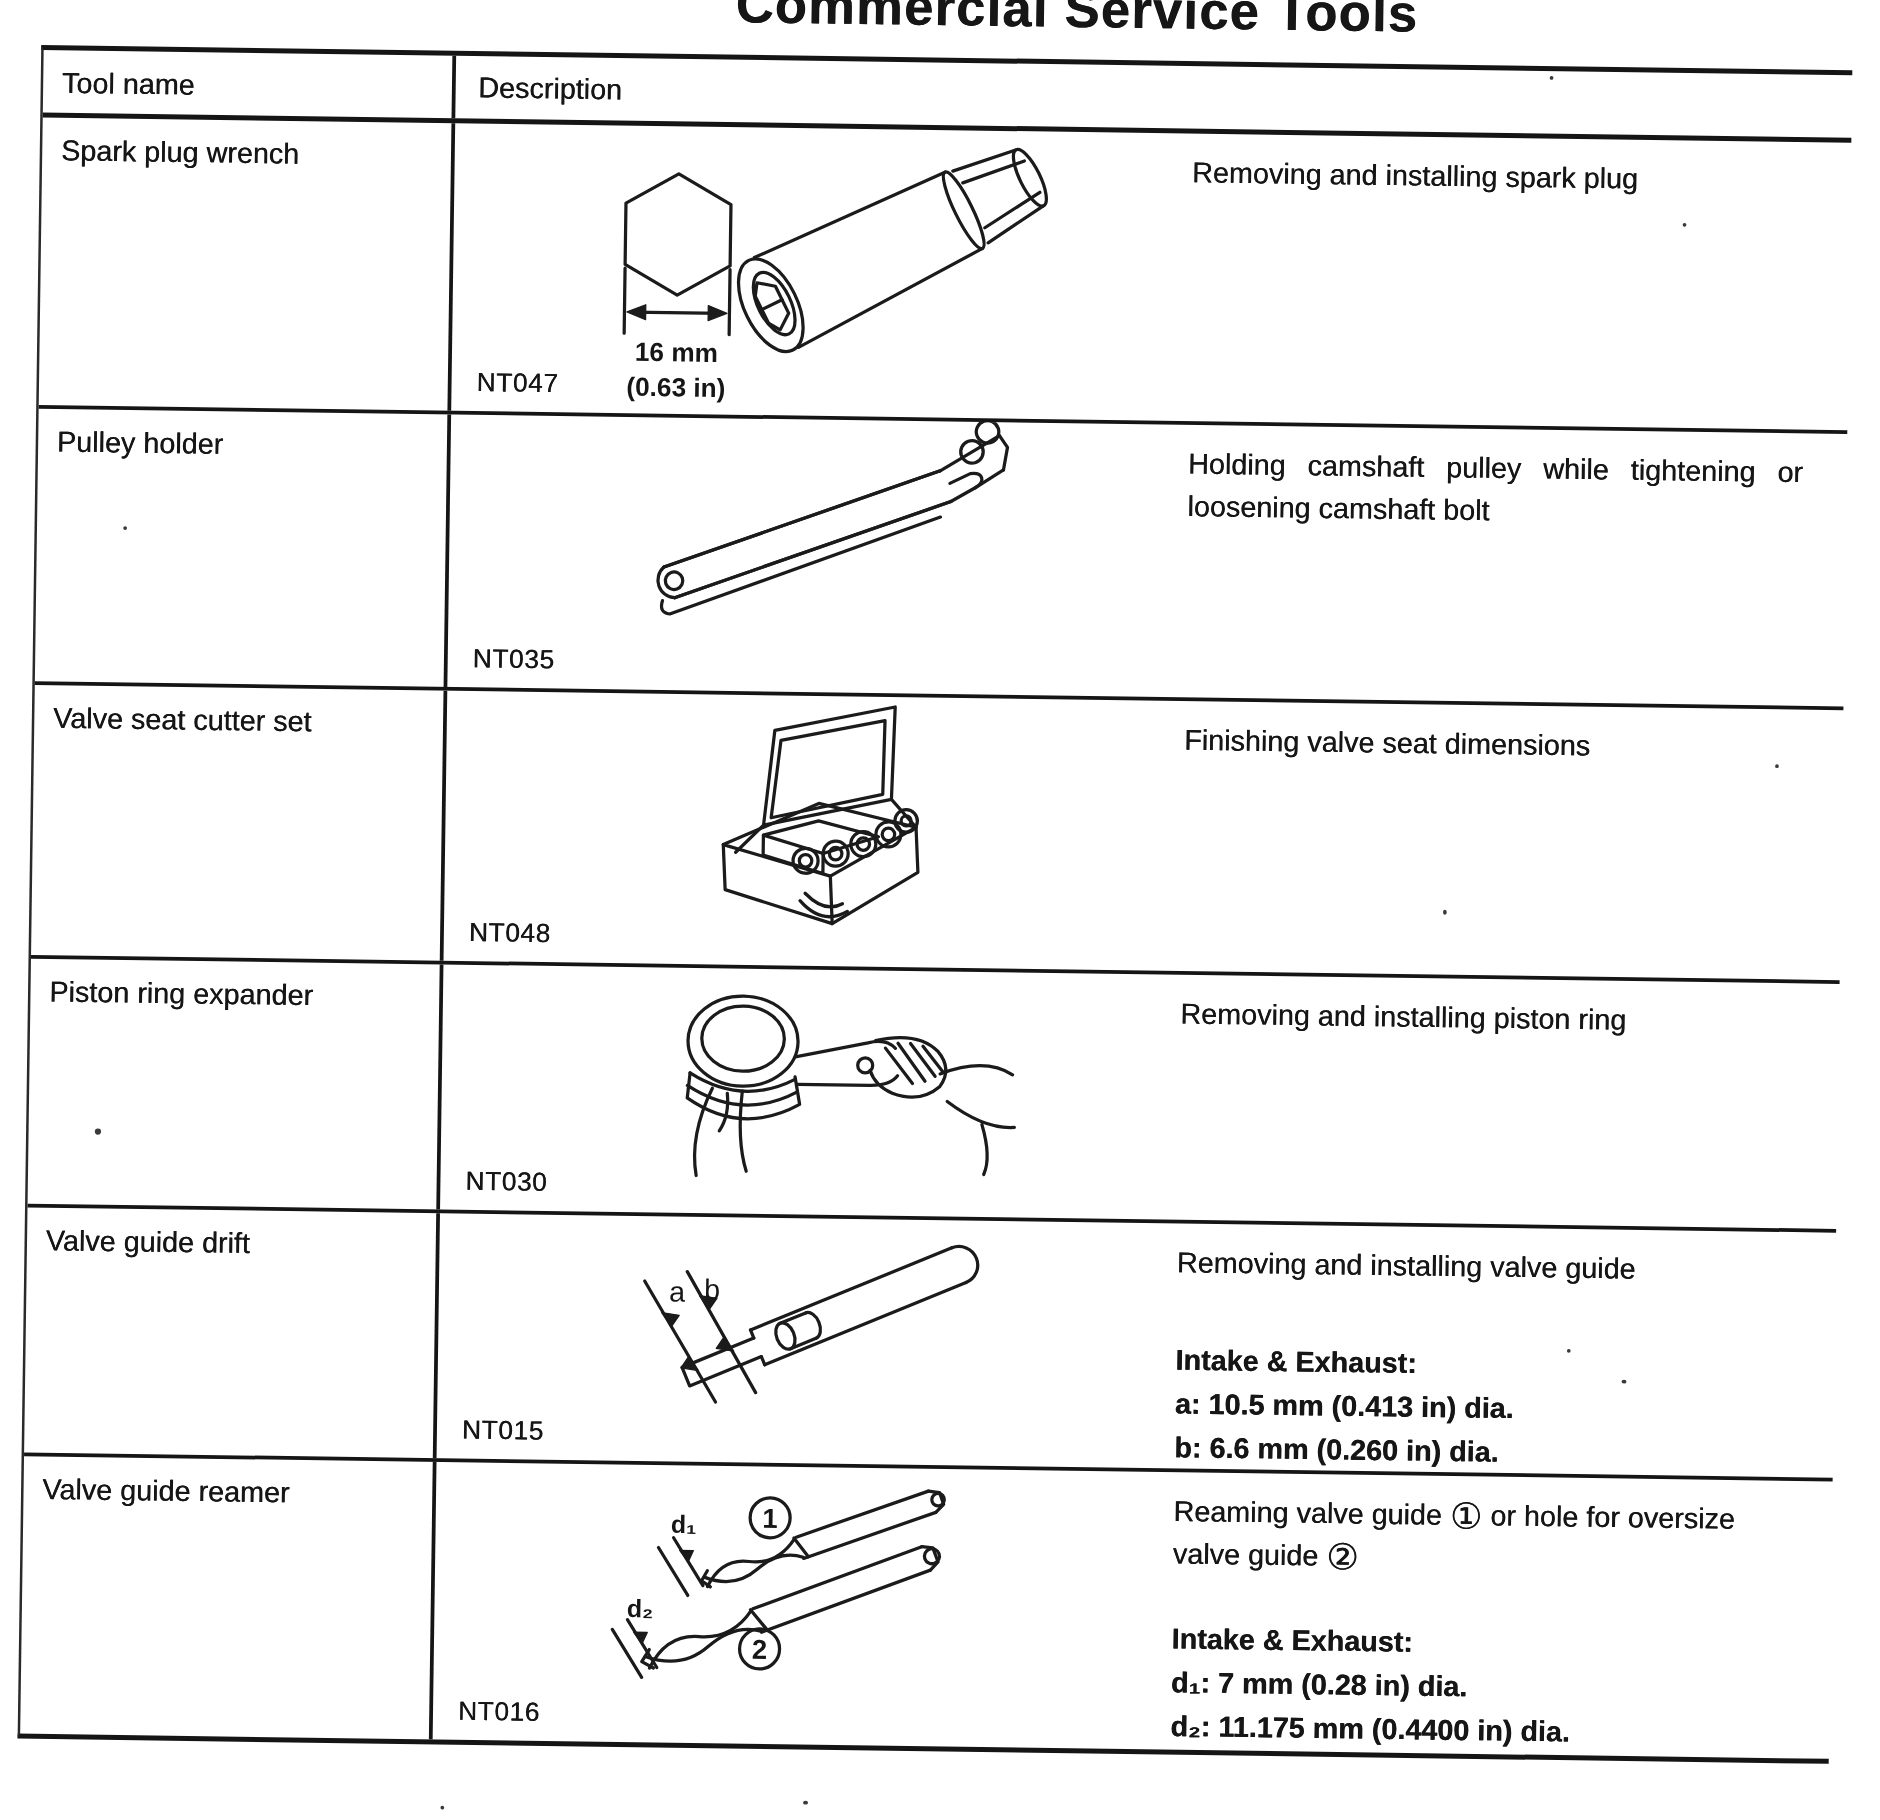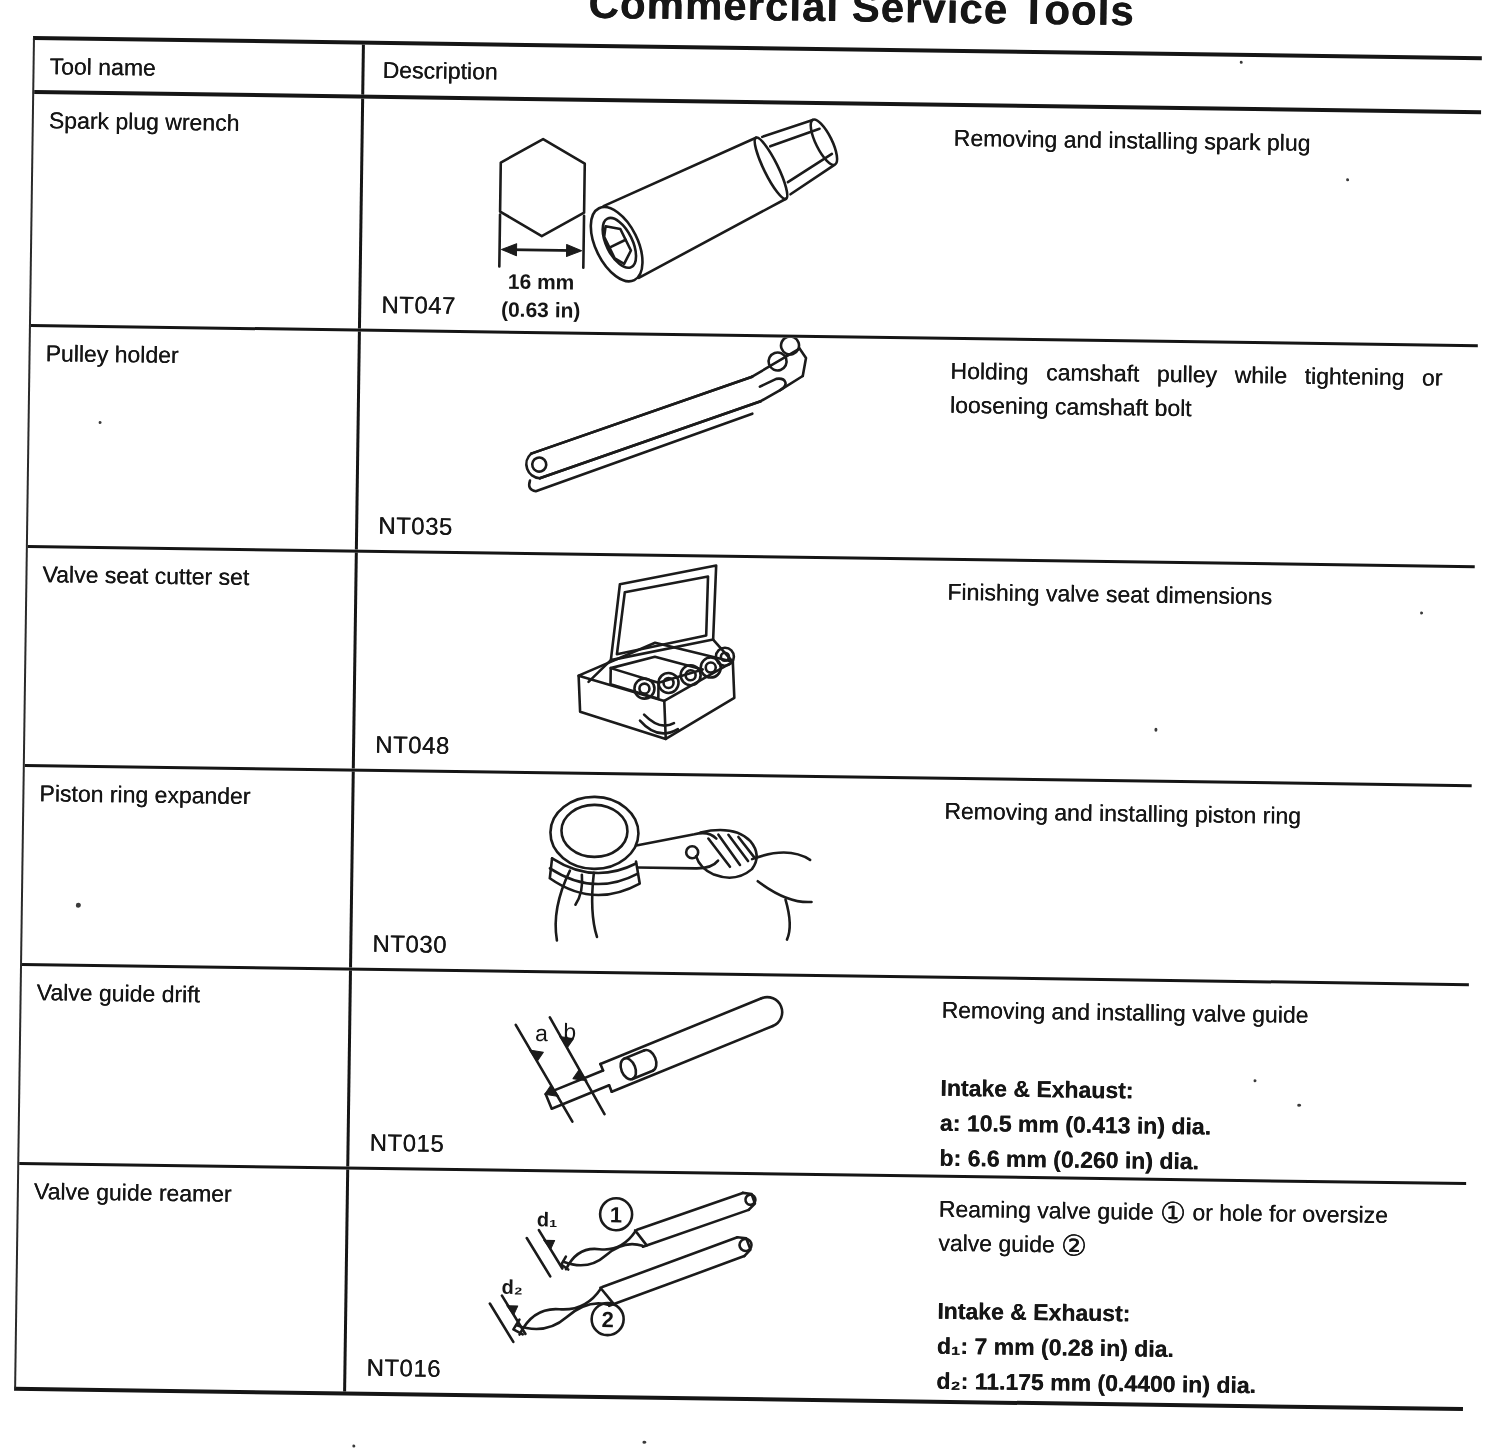--- a/index.html
+++ b/index.html
@@ -30,21 +30,21 @@
   .usage{
     position:absolute;left:590px;top:14px;width:492px;
     font-size:23px;line-height:34px;text-shadow:0.3px 0 0 #161616;
   }
   .usage.justify{text-align:justify;}
   .specs{font-weight:bold;margin-top:44px;}
   .specs.tight{margin-top:34px;}
   .specs div{line-height:35px;}
   .circ{font-size:29px;line-height:0;vertical-align:-3px;}
   .code{
-    position:absolute;left:20px;bottom:10px;font-size:24px;letter-spacing:0.5px;
+    position:absolute;left:20px;bottom:10px;font-size:21px;letter-spacing:0.5px;
     text-shadow:0.3px 0 0 #161616;
   }
   .illus{position:absolute;left:0;top:0;width:100%;height:100%;}
   .illus path,.illus line,.illus circle,.illus ellipse,.illus polygon,.illus rect{
     fill:none;stroke:#1b1b1b;stroke-width:2.6;stroke-linecap:round;stroke-linejoin:round;
   }
   .illus polygon.solid{fill:#1b1b1b;stroke-width:1;}
   .illus text{fill:#161616;stroke:none;font-family:"Liberation Sans",sans-serif;}
   .dimlabel{font-size:21px;font-weight:bold;}
   .ablabel{font-size:23px;}

